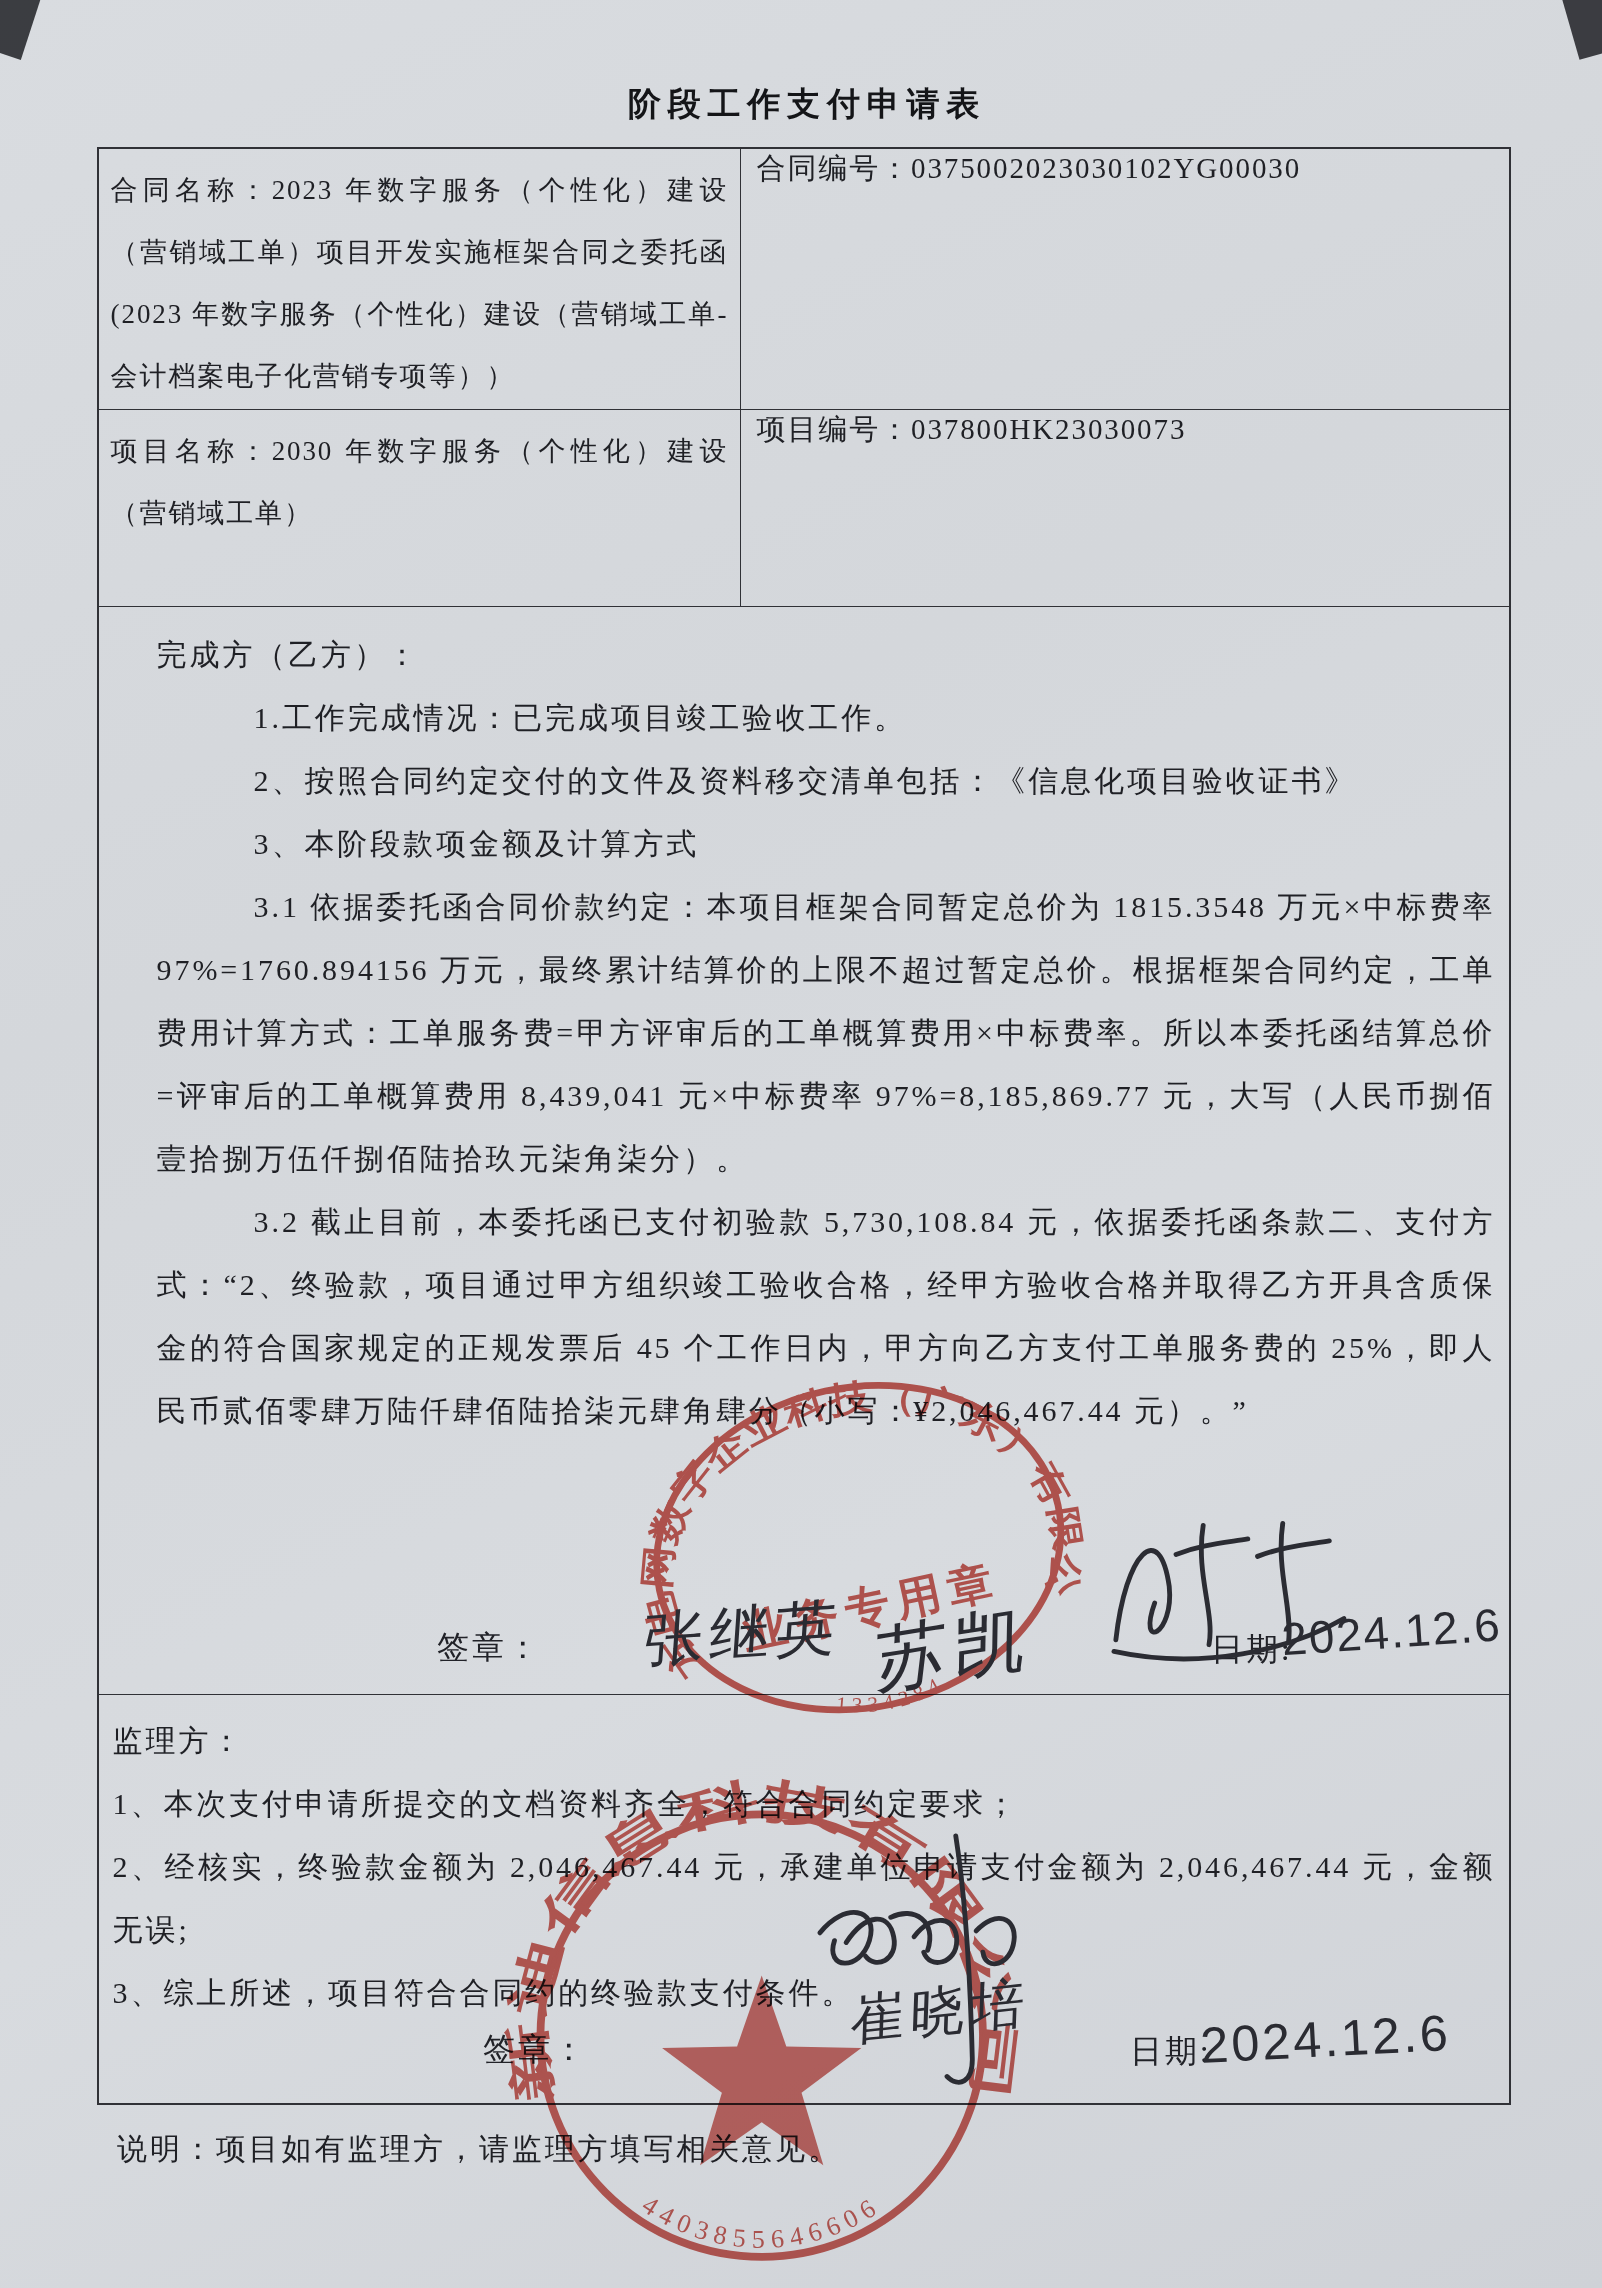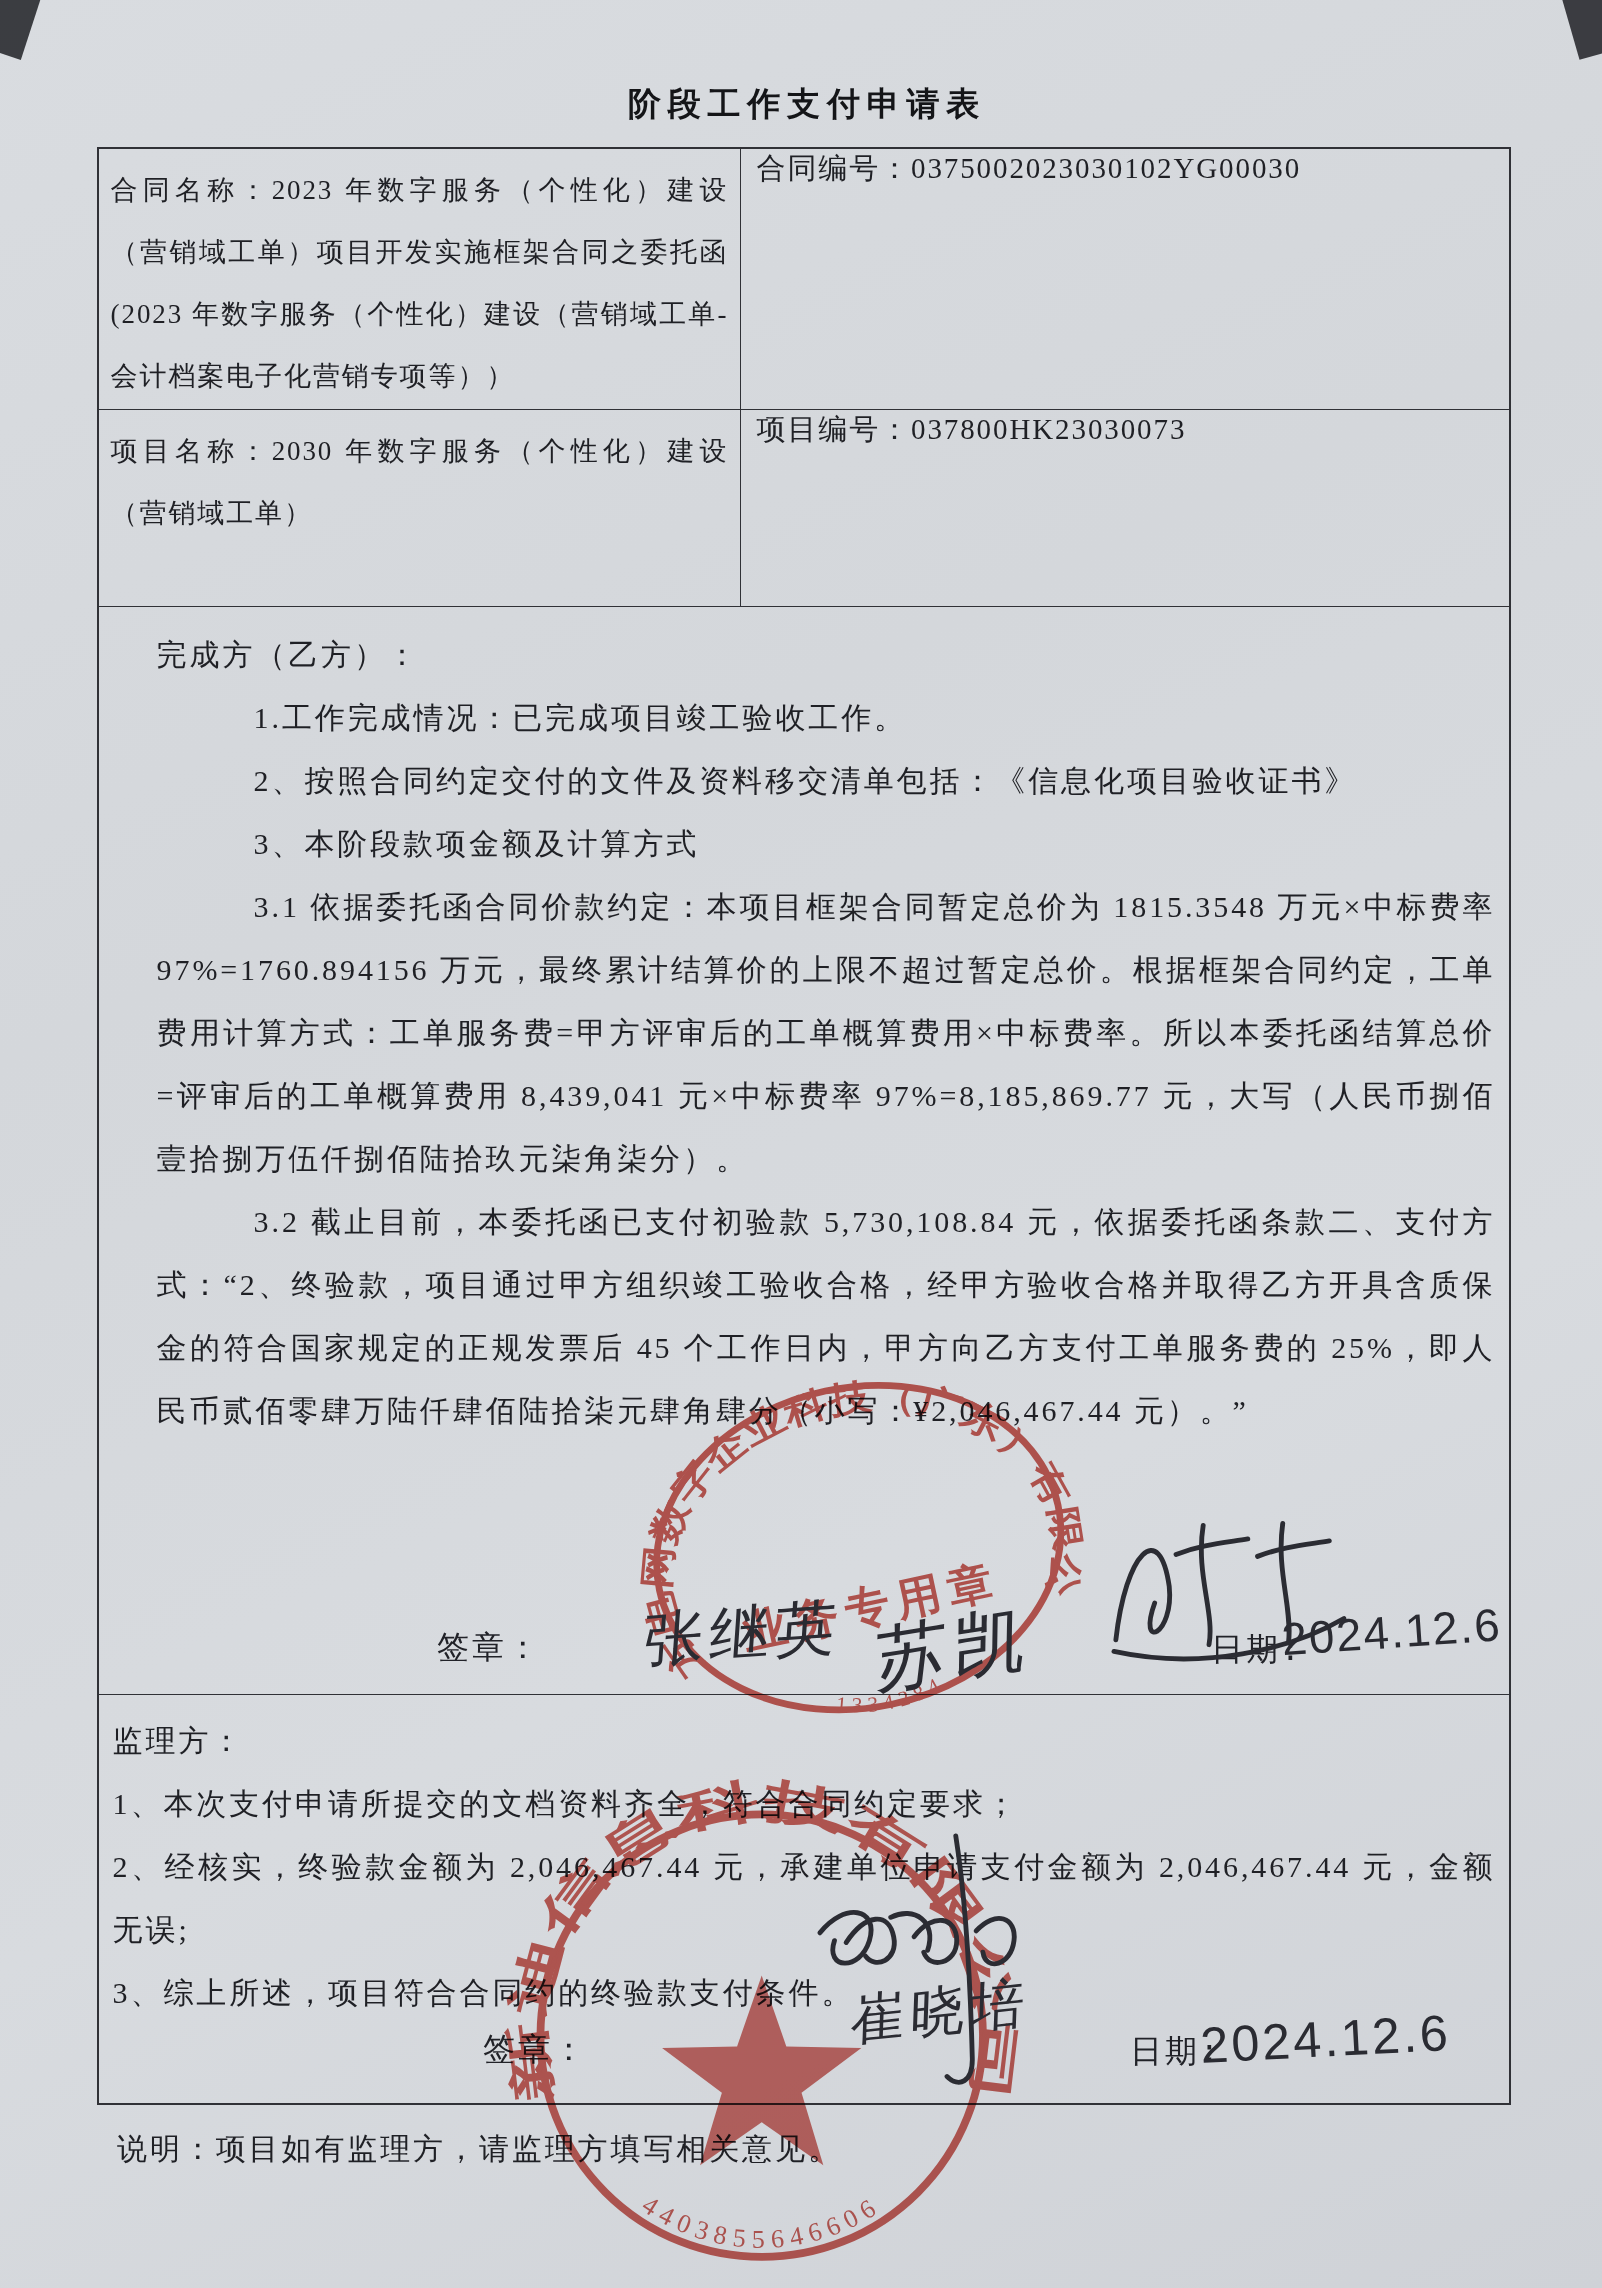--- a/index.html
+++ b/index.html
@@ -20,21 +20,21 @@
   .r1{height:260px;border-bottom:1.9px solid #303136;}
   .r2{height:196px;border-bottom:1.9px solid #303136;}
   .r3{display:block;height:1088px;border-bottom:1.9px solid #303136;position:relative;padding-top:15.5px;box-sizing:border-box;padding-left:44px;}
   .r4{display:block;height:399px;position:relative;padding-top:13.6px;box-sizing:border-box;}
   .c-left{width:641px;border-right:1.9px solid #303136;}
   .c-right{flex:1;display:flex;}
   .c-left p{margin:9.7px 11.6px;font-size:27px;line-height:62px;letter-spacing:1.9px;text-align:justify;word-break:break-all;}
   .c-right p{margin:0;padding-left:15.5px;font-size:29px;letter-spacing:1.9px;}
   .body p{margin:0;padding:0 13.6px;font-size:30px;line-height:63px;letter-spacing:2.9px;text-align:justify;word-break:break-all;}
   .body p.ind{text-indent:97px;}
-  .plabel{position:absolute;font-size:32px;letter-spacing:2.9px;color:#212228;font-family:Liberation Mono, monospace;}
+  .plabel{position:absolute;font-size:32px;letter-spacing:2.9px;color:#212228;}
   .note{position:absolute;left:109px;top:2121px;margin:8px;font-size:30px;letter-spacing:2.9px;}
   .overlay{position:absolute;left:0;top:0;pointer-events:none;}
   .hw{font-family:"Liberation Sans","DejaVu Sans",sans-serif;fill:#2a2b32;}
   .stamp{mix-blend-mode:multiply;}
 </style>
 </head>
 <body>
 
 <div class="paper">
   <div class="corner tl"></div>

